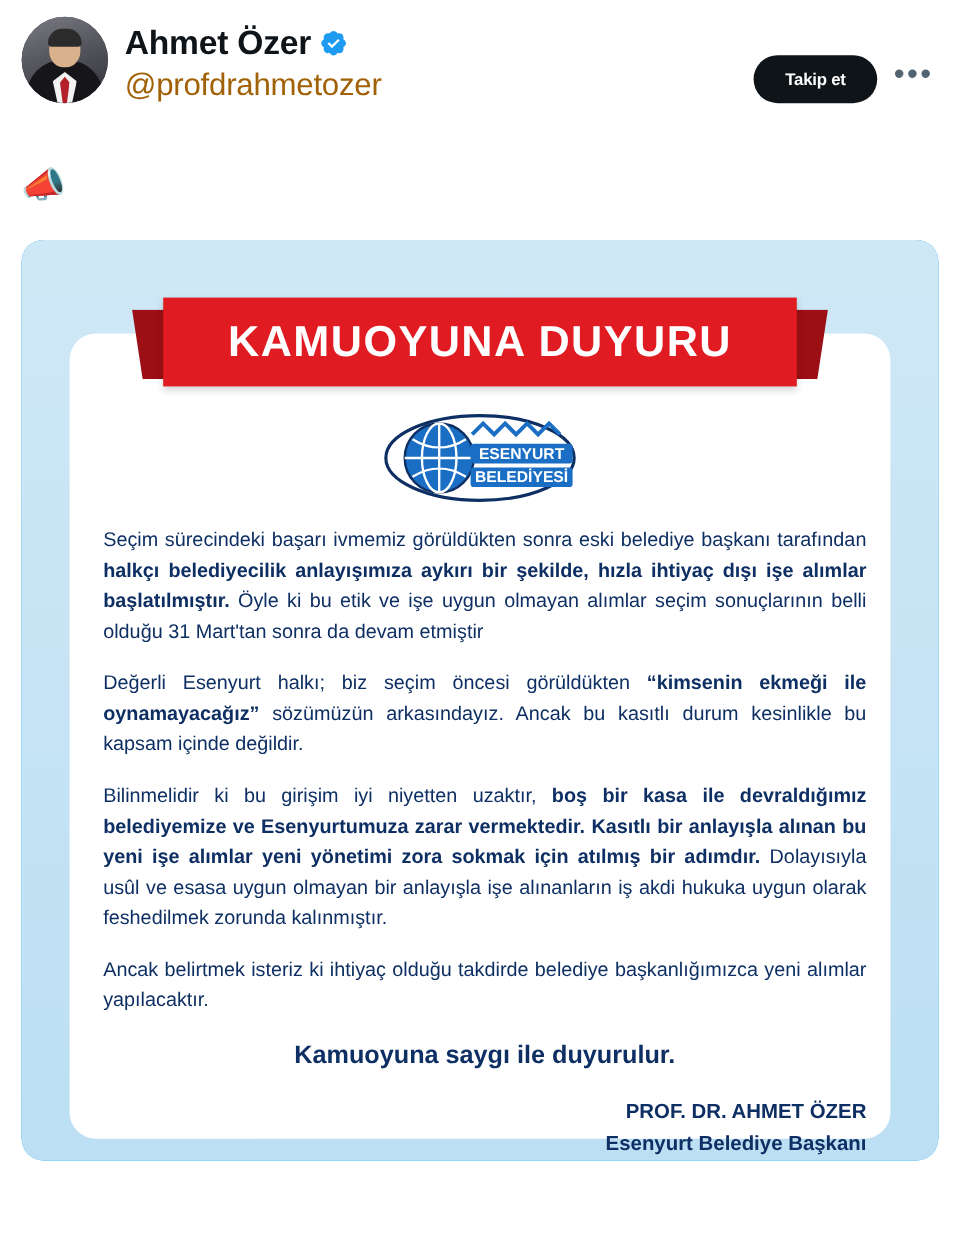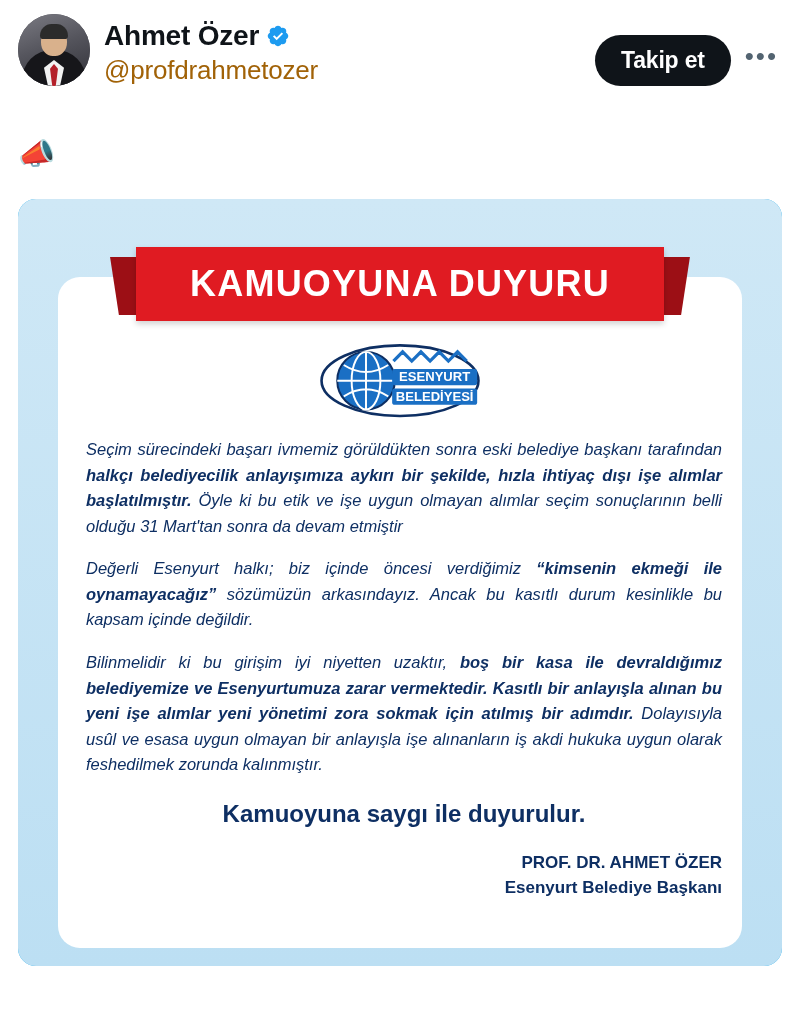--- a/index.html
+++ b/index.html
@@ -104,21 +104,21 @@
     display: flex;
     align-items: center;
     gap: 10px;
     padding-top: 6px;
   }
   .follow-btn {
     background: #0f1419;
     color: #ffffff;
     border: none;
     border-radius: 999px;
-    font-size: 23px;
+    font-size: 14px;
     font-weight: bold;
     padding: 12px 26px;
     font-family: "Liberation Sans", sans-serif;
     cursor: pointer;
     letter-spacing: -0.2px;
   }
   .more-btn {
     color: #536471;
     font-size: 26px;
     letter-spacing: 2px;
@@ -203,26 +203,26 @@
   .poster-body {
     position: absolute;
     left: 68px; right: 60px;
     top: 238px;
     z-index: 3;
     color: #0e2f63;
     font-size: 16.5px;
     line-height: 1.55;
     text-align: justify;
   }
-  .poster-body p { margin-bottom: 17px; font-style: italic; }
+  .poster-body p { margin-bottom: 17px; }
   .poster-body b { font-weight: bold; }
   .center-line {
     text-align: center;
     font-weight: bold;
-    font-size: 24px;
+    font-size: 21px;
     margin-top: 6px;
     margin-bottom: 18px;
   }
   .sign {
     text-align: right;
     font-weight: bold;
     font-size: 17px;
     line-height: 1.5;
   }
   .sign .sub { font-weight: bold; font-size: 17px; }
@@ -284,24 +284,27 @@
         <rect x="118" y="78" width="130" height="25" rx="4" fill="#1a6fc4"></rect>
         <text x="183" y="67" font-family="Liberation Sans, sans-serif" font-size="20" font-weight="bold" fill="#ffffff" text-anchor="middle">ESENYURT</text>
         <text x="183" y="97" font-family="Liberation Sans, sans-serif" font-size="20" font-weight="bold" fill="#ffffff" text-anchor="middle">BELEDİYESİ</text>
       </svg>
 
       <div class="poster-body">
         <p>
           <span>Seçim sürecindeki başarı ivmemiz görüldükten sonra eski belediye başkanı tarafından </span><b>halkçı belediyecilik anlayışımıza aykırı bir şekilde, hızla ihtiyaç dışı işe alımlar başlatılmıştır.</b><span> Öyle ki bu etik ve işe uygun olmayan alımlar seçim sonuçlarının belli olduğu 31 Mart'tan sonra da devam etmiştir</span>
         </p>
         <p>
-          <span>Değerli Esenyurt halkı; biz içinde öncesi verdiğimiz </span><b>“kimsenin ekmeği ile oynamayacağız”</b><span> sözümüzün arkasındayız. Ancak bu kasıtlı durum kesinlikle bu kapsam içinde değildir.</span>
+          <span>Değerli Esenyurt halkı; biz seçim öncesi görüldükten </span><b>“kimsenin ekmeği ile oynamayacağız”</b><span> sözümüzün arkasındayız. Ancak bu kasıtlı durum kesinlikle bu kapsam içinde değildir.</span>
         </p>
         <p>
           <span>Bilinmelidir ki bu girişim iyi niyetten uzaktır, </span><b>boş bir kasa ile devraldığımız belediyemize ve Esenyurtumuza zarar vermektedir.  Kasıtlı bir anlayışla alınan bu yeni işe alımlar yeni yönetimi zora sokmak için atılmış bir adımdır.</b><span>   Dolayısıyla usûl ve esasa uygun olmayan bir anlayışla işe alınanların iş akdi hukuka uygun olarak feshedilmek zorunda kalınmıştır.</span>
+        </p>
+        <p>
+          <span>Ancak belirtmek isteriz ki ihtiyaç olduğu takdirde belediye başkanlığımızca yeni alımlar yapılacaktır.</span>
         </p>
         <div class="center-line">Kamuoyuna saygı ile duyurulur.</div>
         <div class="sign">
           <div>PROF. DR. AHMET ÖZER</div>
           <div class="sub">Esenyurt Belediye Başkanı</div>
         </div>
       </div>
     </div>
   </div>
 </div>

